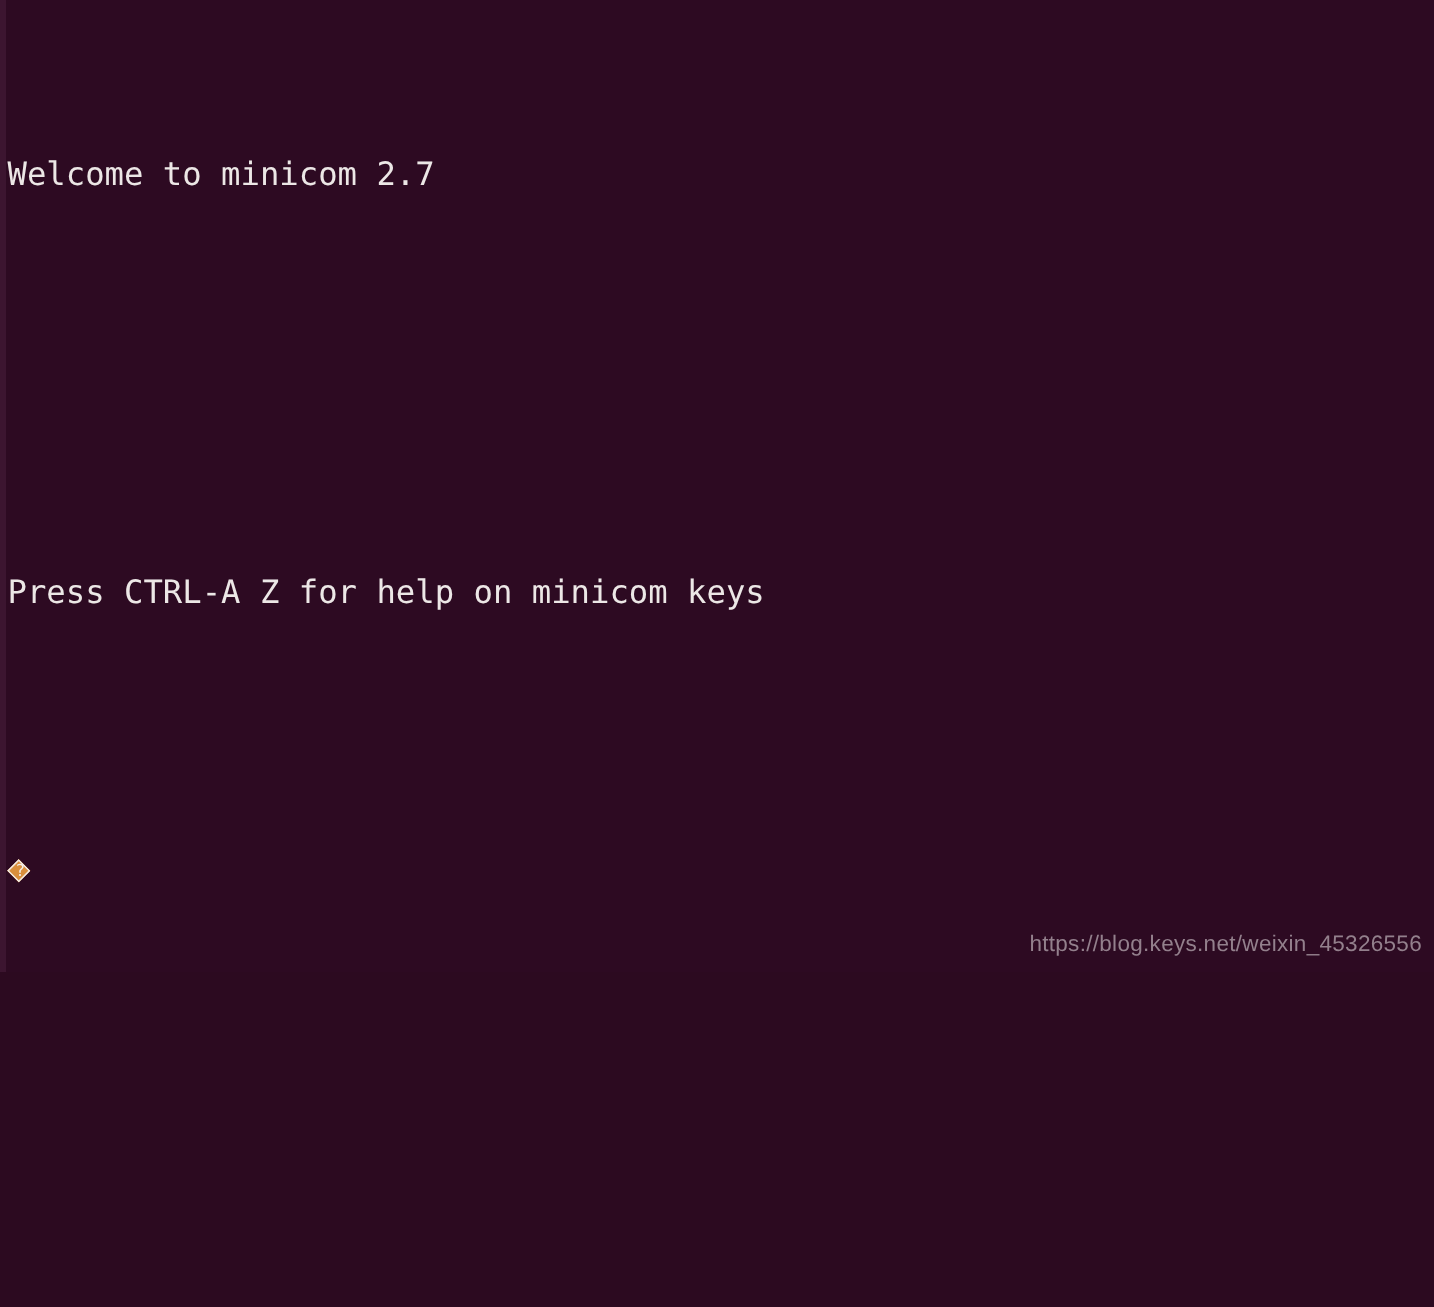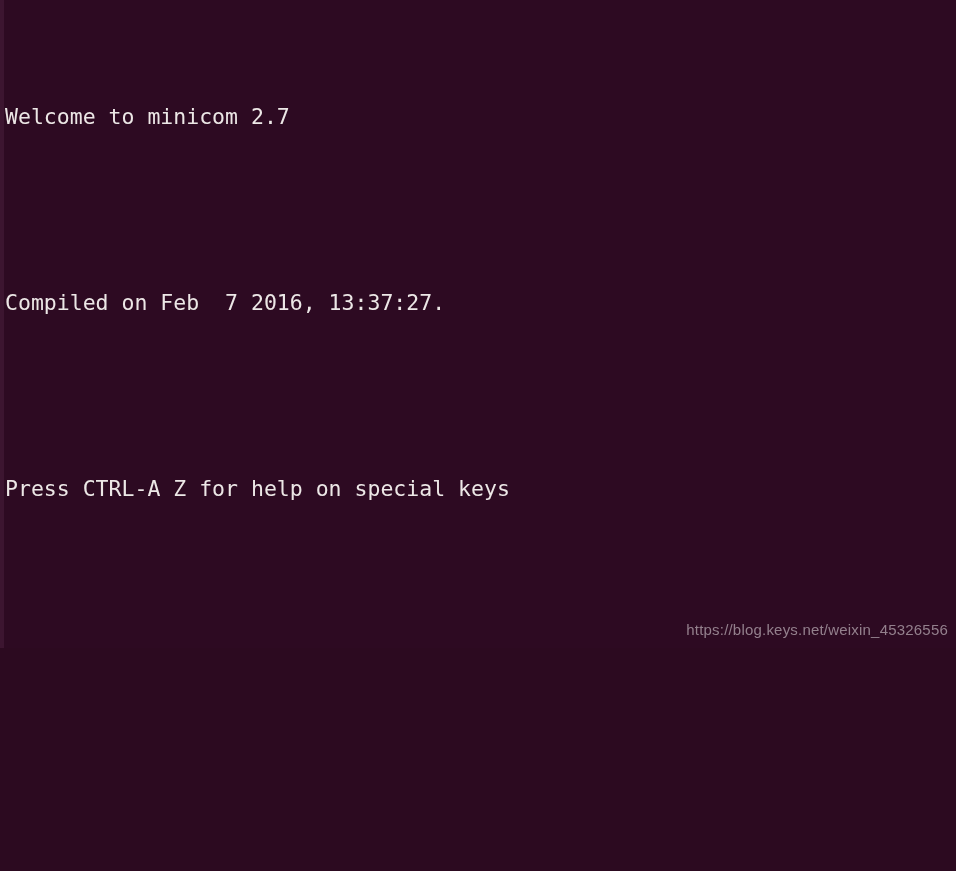--- a/index.html
+++ b/index.html
@@ -94,23 +94,22 @@
 <body>
 
 <div id="terminal-window">
 
   <div id="window-edge"></div>
 
   <div id="terminal-output">
 
     <div class="term-line">Welcome to minicom 2.7</div>
     <div class="term-line blank">&nbsp;</div>
-    <div class="term-line">Compiled on Feb  7 2016, 13:37:27.</div>
     <div class="term-line blank">&nbsp;</div>
-    <div class="term-line">Press CTRL-A Z for help on special keys</div>
+    <div class="term-line">Press CTRL-A Z for help on minicom keys</div>
     <div class="term-line blank">&nbsp;</div>
     <div class="term-line"><span class="replacement-glyph"></span></div>
     
     
     
     
     
     
     
     

